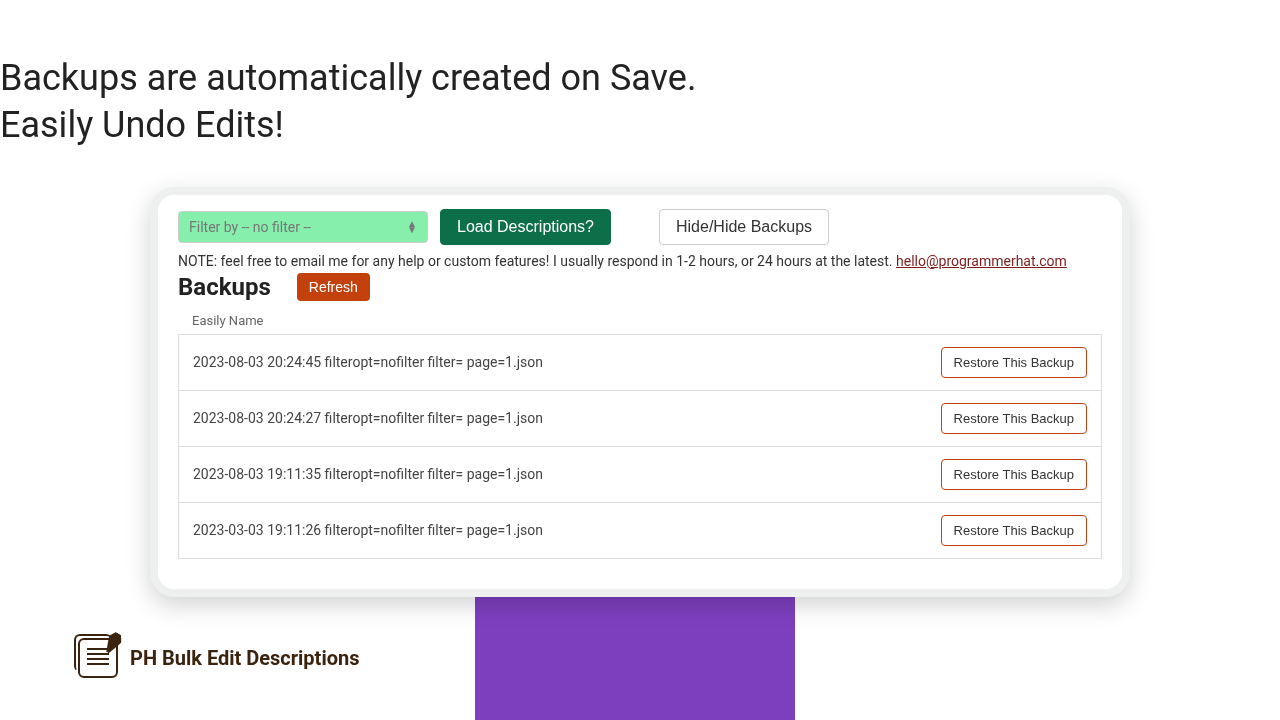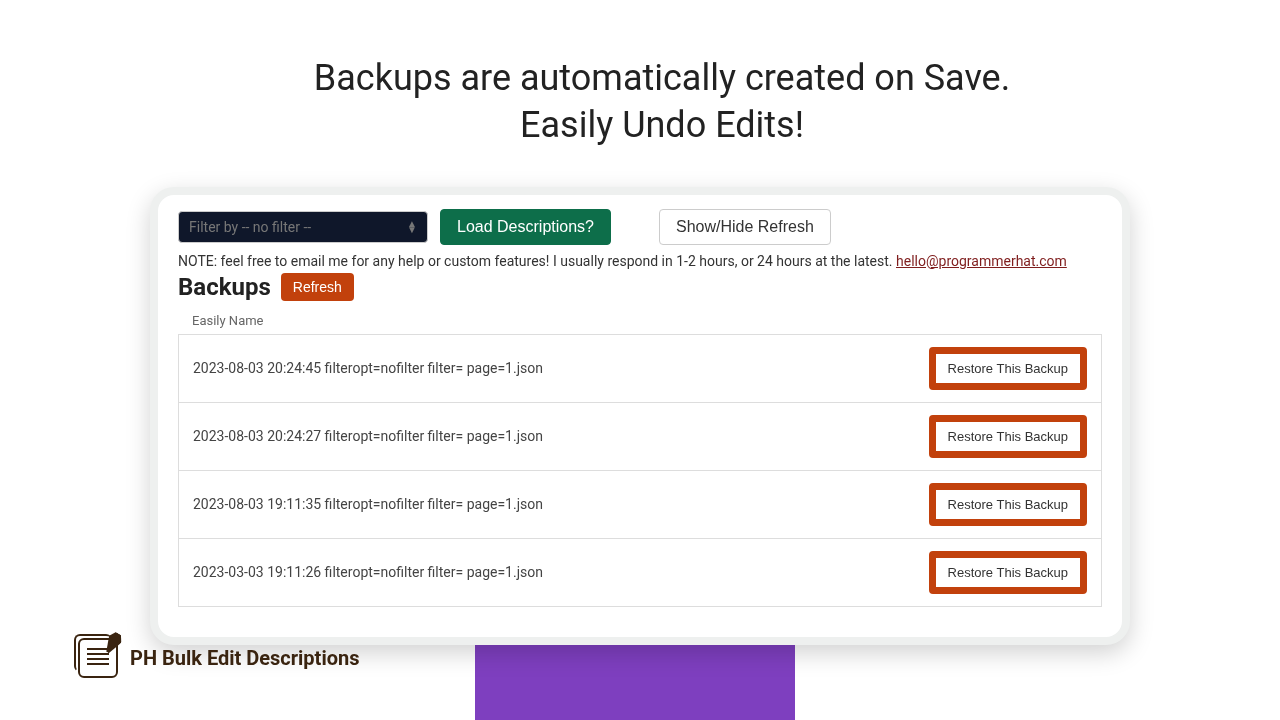--- a/index.html
+++ b/index.html
@@ -5,27 +5,25 @@
     * { box-sizing: border-box; margin: 0; padding: 0; }
     body {
       font-family: -apple-system, BlinkMacSystemFont, "Segoe UI", Roboto, Arial, sans-serif;
       background: #fff;
       width: 1280px;
       height: 720px;
       position: relative;
       overflow: hidden;
     }
     .headline {
-      text-align: center;
       margin-top: 55px;
       font-size: 36px;
       color: #222;
       line-height: 1.3;
       font-weight: 400;
-      padding-left: 44px;
     }
     .headline strong { font-weight: 400; }
     .device {
       width: 980px;
       margin: 38px auto 0 auto;
       border: 8px solid #eef0ef;
       border-radius: 24px;
       background: #fff;
       box-shadow: 0 8px 24px rgba(0,0,0,0.18);
       padding: 14px 20px 30px 20px;
@@ -37,21 +35,21 @@
       flex: 0 0 250px;
       border: 1px solid #ccc;
       border-radius: 4px;
       padding: 7px 10px;
       font-size: 14px;
       color: #777;
       display: flex;
       justify-content: space-between;
       align-items: center;
       cursor: pointer;
-      background: #0f172a;
+      background: #86efac;
     }
     .select-arrows {
       font-size: 10px;
       line-height: 6px;
       color: #777;
       display: flex;
       flex-direction: column;
     }
     .btn {
       border-radius: 4px;
@@ -68,21 +66,21 @@
       color: #fff;
     }
     .btn-white { background: #fff; }
     .spacer-gap { width: 24px; }
     .note {
       font-size: 14px;
       color: #333;
       margin-bottom: 4px;
     }
     .note a { color: #7f1d1d; text-decoration: underline; }
-    .section-header { display: flex; align-items: flex-start; gap: 10px; margin-bottom: 6px; }
+    .section-header { display: flex; align-items: flex-start; gap: 26px; margin-bottom: 6px; }
     .section-header h2 { font-size: 24px; font-weight: 700; color: #222; }
     .refresh-btn {
       background: #c2410c;
       color: #fff;
       border: none;
       border-radius: 4px;
       padding: 6px 12px;
       font-size: 14px;
       cursor: pointer;
     }
@@ -98,21 +96,21 @@
       padding: 12px 14px;
       display: flex;
       justify-content: space-between;
       align-items: center;
       font-size: 14px;
       color: #444;
       background: #fff;
     }
     .rows { border-top: 1px solid #ddd; }
     .restore-btn {
-      border: 7px solid #c2410c;
+      border: 1px solid #c2410c;
       background: #fff;
       border-radius: 4px;
       padding: 7px 12px;
       font-size: 13px;
       cursor: pointer;
       color: #333;
       text-align: right;
     }
     .purple-bar {
       position: absolute;
@@ -181,21 +179,21 @@
   <div class="toolbar">
     <div class="filter-select">
       <span>Filter by -- no filter --</span>
       <span class="select-arrows">
         <span>▲</span>
           <span>▼</span>
       </span>
     </div>
     <button class="btn btn-green">Load Descriptions?</button>
     <div class="spacer-gap"></div>
-    <button class="btn btn-white">Show/Hide Refresh</button>
+    <button class="btn btn-white">Hide/Hide Backups</button>
   </div>
 
   <div class="note">
     <span>NOTE: feel free to email me for any help or custom features! I usually respond in 1-2 hours, or 24 hours at the latest. </span><a href="#">hello@programmerhat.com</a>
   </div>
 
   <div class="section-header">
     <h2>Backups</h2>
     <button class="refresh-btn">Refresh</button>
   </div>

